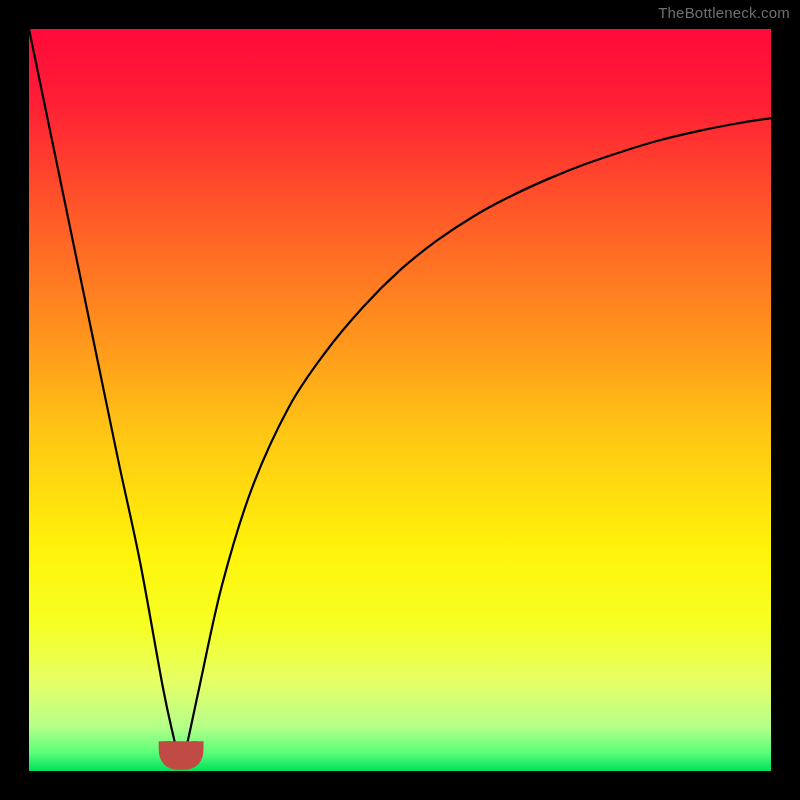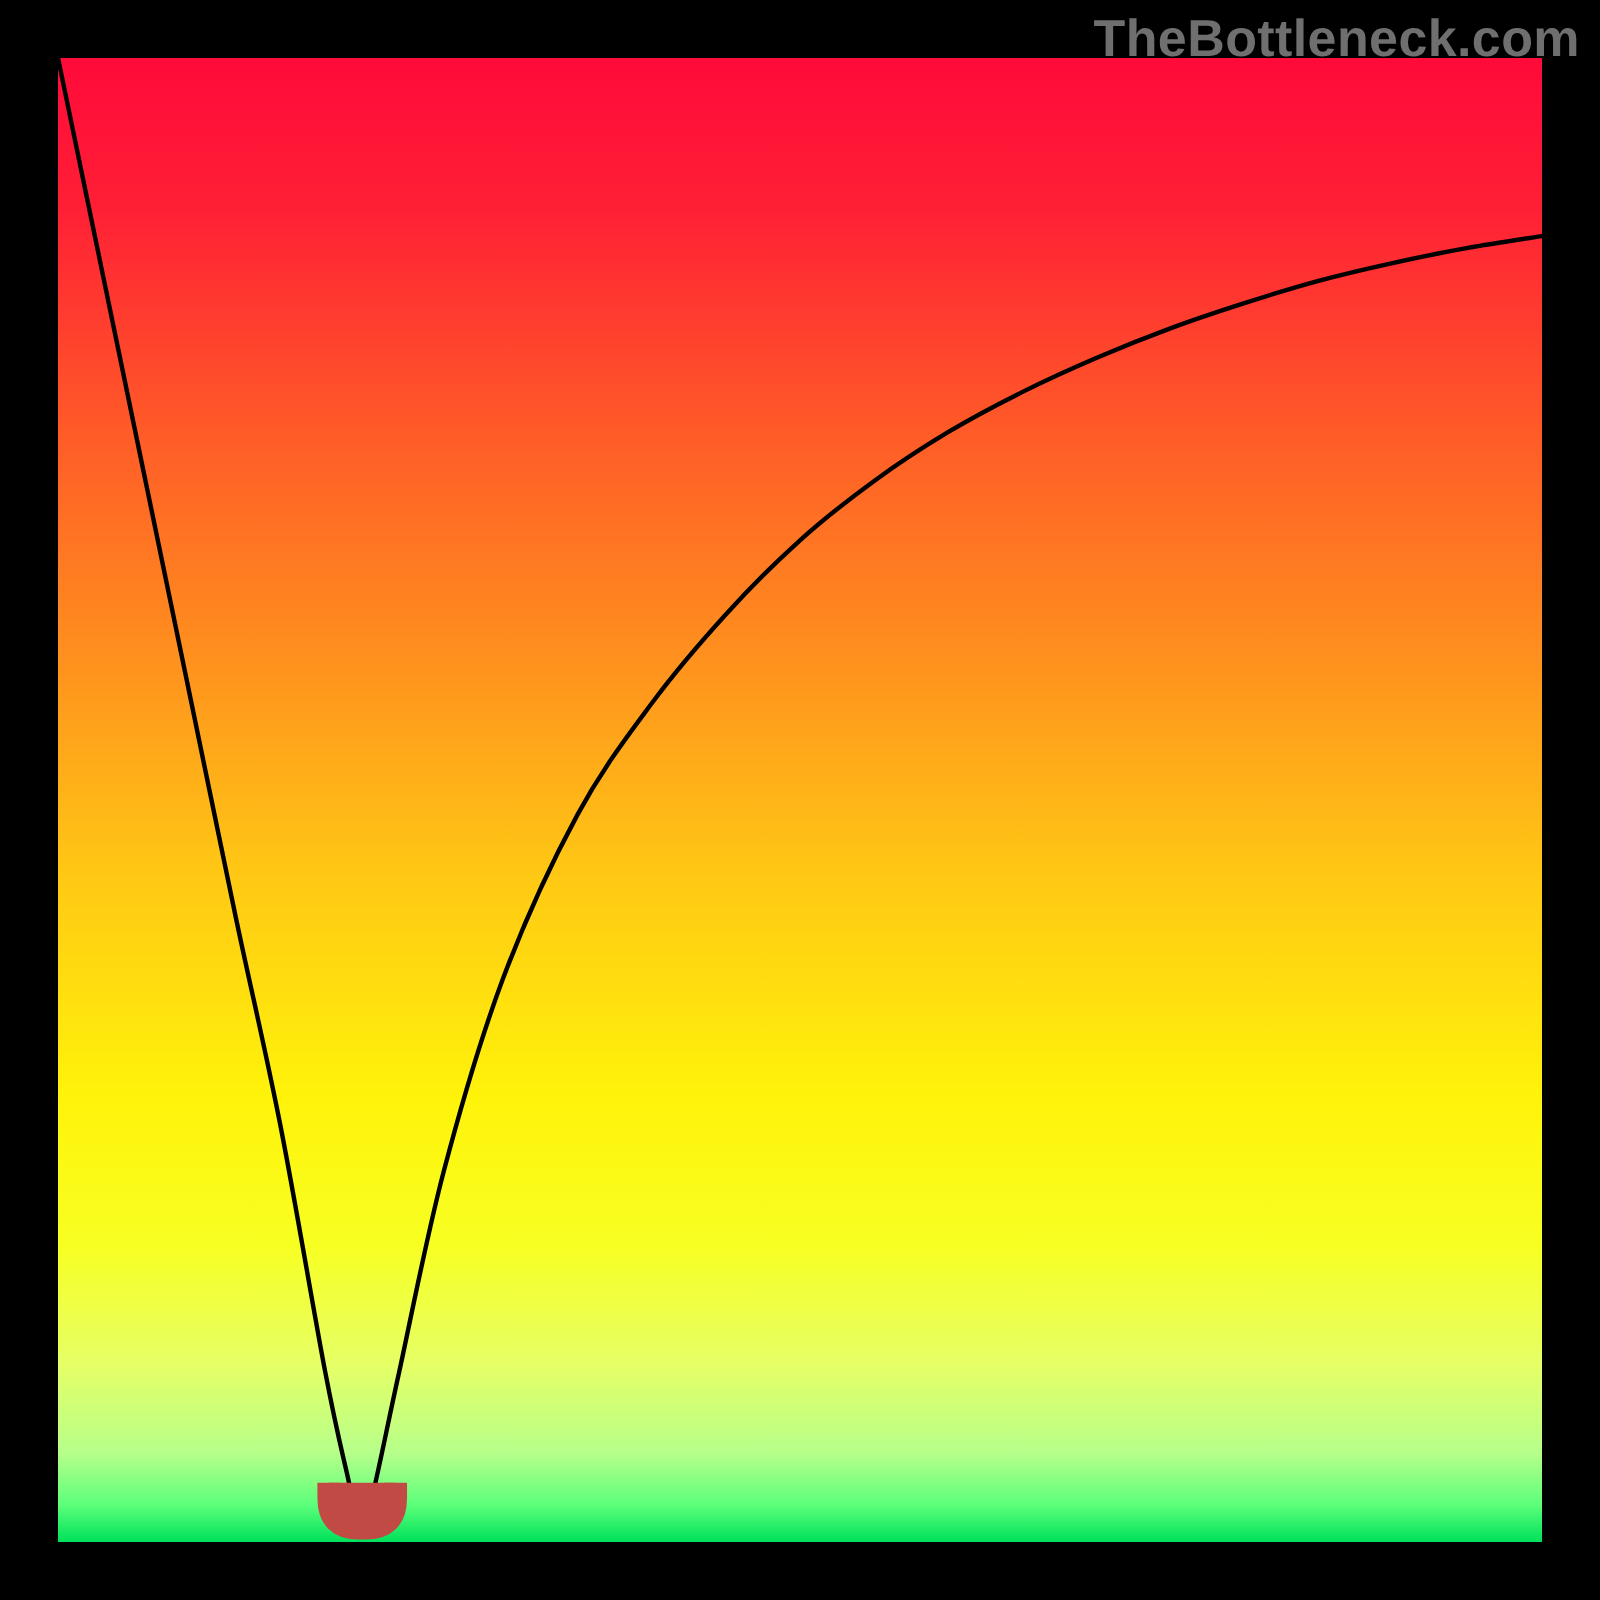--- a/index.html
+++ b/index.html
@@ -22,22 +22,22 @@
     top: 29px;
     width: 742px;
     height: 742px;
     overflow: hidden;
   }
   .attribution {
     position: absolute;
     top: 4px;
     right: 10px;
     color: #6f6f6f;
-    font-size: 26px;
-    font-weight: 700;
+    font-size: 15px;
+    font-weight: 400;
     letter-spacing: 0.2px;
     user-select: none;
   }
 </style>
 </head>
 <body>
 
 <div class="frame">
 
   <div class="plot">

